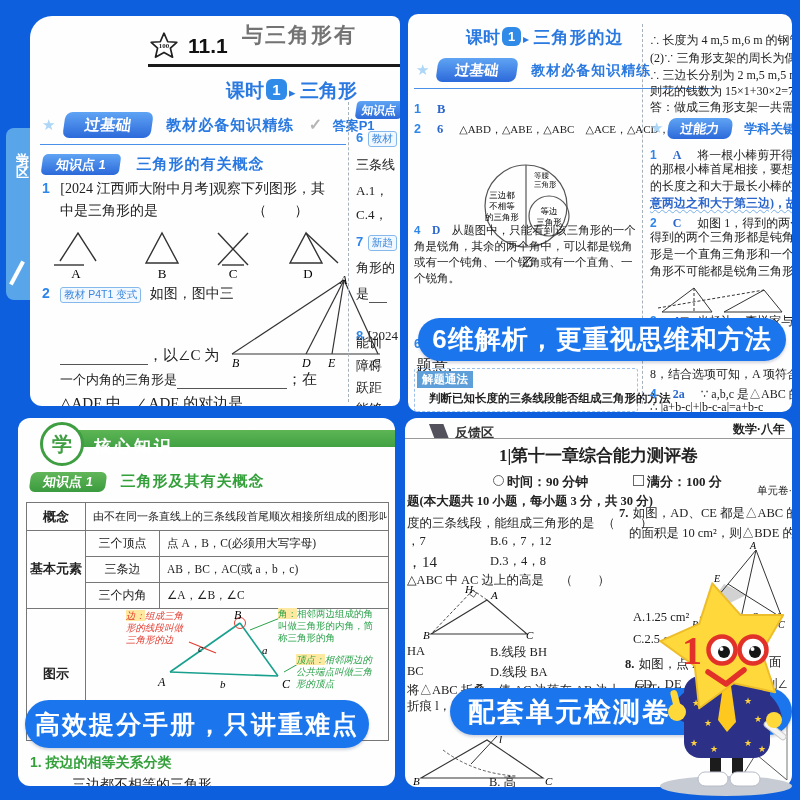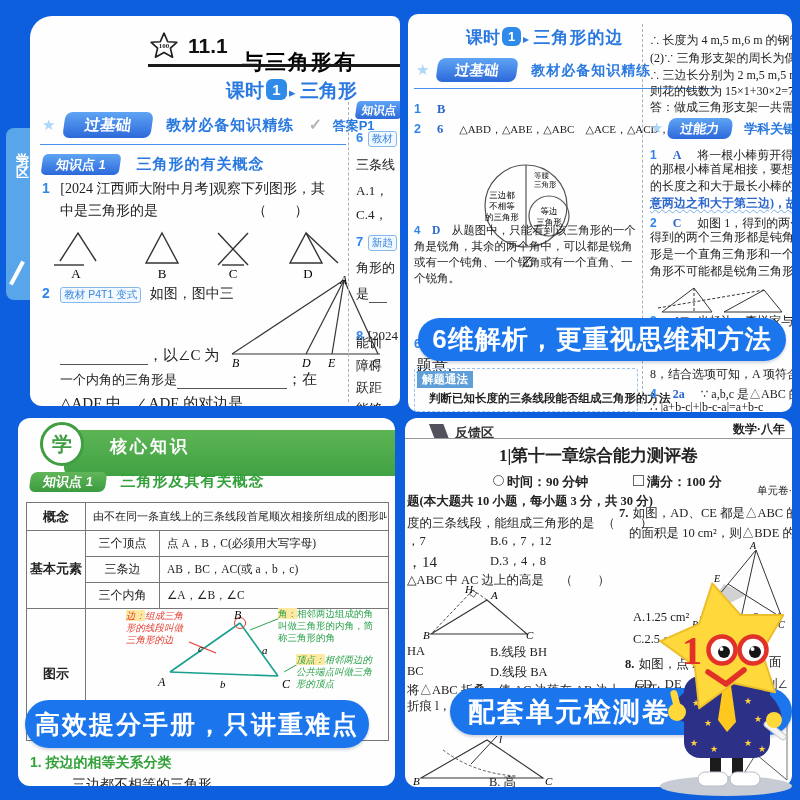--- a/index.html
+++ b/index.html
@@ -38,21 +38,21 @@
   <div style="writing-mode:vertical-rl;color:#fff;font-weight:bold;font-size:13px;letter-spacing:7px;margin:14px auto 0 7px">学习区</div>
   <div style="position:absolute;left:9px;top:132px;width:4px;height:26px;background:#fff;transform:rotate(28deg)"></div>
 </div>
 
 <div class="pg" style="left:30px;top:16px;width:370px;height:390px;border-radius:22px 8px 8px 12px">
   <svg class="a" style="left:118px;top:14px" width="32" height="32" viewBox="0 0 30 30">
     <path d="M15,3 L18.5,11 L27,11.5 L21,17 L23,25.5 L15,21 L7,25.5 L9,17 L3,11.5 L11.5,11 Z" fill="#fff" stroke="#222" stroke-width="1.6" stroke-linejoin="round"></path>
     <text x="15" y="17" font-size="6.5" font-weight="bold" text-anchor="middle" fill="#222">100</text>
   </svg>
   <div class="a sanb" style="left:158px;top:18px;font-size:21px;color:#111">11.1</div>
-  <div class="a sanb nw" style="left:212px;top:32px;font-size:21px;color:#000000;letter-spacing:2px">与三角形有</div>
+  <div class="a sanb nw" style="left:212px;top:5px;font-size:21px;color:#737373;letter-spacing:2px">与三角形有</div>
   <div class="a" style="left:118px;top:48px;width:260px;height:3px;background:#1a1a1a"></div>
   <div class="a nw" style="left:196px;top:62px">
     <span class="sanb blue" style="font-size:19px">课时</span><span class="lnum" style="font-size:15px">1</span><span class="blue" style="font-size:13px">▸</span> <span class="sanb blue" style="font-size:19px">三角形</span>
   </div>
   <div class="a nw" style="left:12px;top:96px">
     <span class="staricon">★</span>
     <span class="badge" style="width:88px;height:26px;line-height:26px;font-size:15.5px;margin-left:4px">过基础</span>
     <span class="sanb blue" style="font-size:15px;margin-left:10px;letter-spacing:1px">教材必备知识精练</span>
     <span style="color:#b5b5b5;font-weight:bold;margin-left:10px">✓</span>
     <span class="sanb blue" style="font-size:13px;margin-left:6px">答案P1</span>
@@ -195,21 +195,21 @@
     <text x="22" y="45" font-size="9.5">图 1</text>
     <text x="88" y="45" font-size="9.5">图 2</text>
   </svg>
   <div class="a nw" style="left:242px;top:296px"><span class="nb" style="font-size:12px">3</span>　<span class="ab ser" style="font-size:12px">A</span>　<span class="ser" style="font-size:12px">当杨边，李悦家与学校在一</span></div>
   <div class="a ser nw" style="left:242px;top:352px;font-size:12px">8，结合选项可知，A 项符合题意。</div>
   <div class="a nw" style="left:242px;top:369px"><span class="nb" style="font-size:12px">4</span>　<span class="ab ser" style="font-size:12px">2a</span>　<span class="ser" style="font-size:12px">∵ a,b,c 是△ABC 的三边长</span></div>
   <div class="a ser nw" style="left:242px;top:386px;font-size:12px">∴ |a+b-c|+|b-c-a|=a+b-c</div>
 </div>
 
 <div class="pg" style="left:18px;top:418px;width:377px;height:368px;border-radius:12px">
-  <div class="a" style="left:46px;top:12px;width:347px;height:46px;background:linear-gradient(180deg,#5db554,#41a244);border-radius:8px 0 0 8px">
+  <div class="a" style="left:30px;top:12px;width:347px;height:17px;background:linear-gradient(180deg,#5db554,#41a244);border-radius:8px 0 0 8px">
     <span style="color:#fff;font-weight:bold;font-size:17px;letter-spacing:3px;position:absolute;left:46px;top:5px">核心知识</span>
   </div>
   <div class="a" style="left:22px;top:4px;width:38px;height:38px;background:#fff;border:3px solid #3f9e42;border-radius:50%;text-align:center">
     <span style="color:#3f9e42;font-weight:bold;font-size:20px;line-height:38px">学</span>
   </div>
   <div class="a nw" style="left:12px;top:54px">
     <span class="gbadge" style="width:76px;height:20px;line-height:20px;font-size:13px">知识点 1</span>
     <span class="sanb green" style="font-size:15px;margin-left:10px;letter-spacing:1px">三角形及其有关概念</span>
   </div>
 

